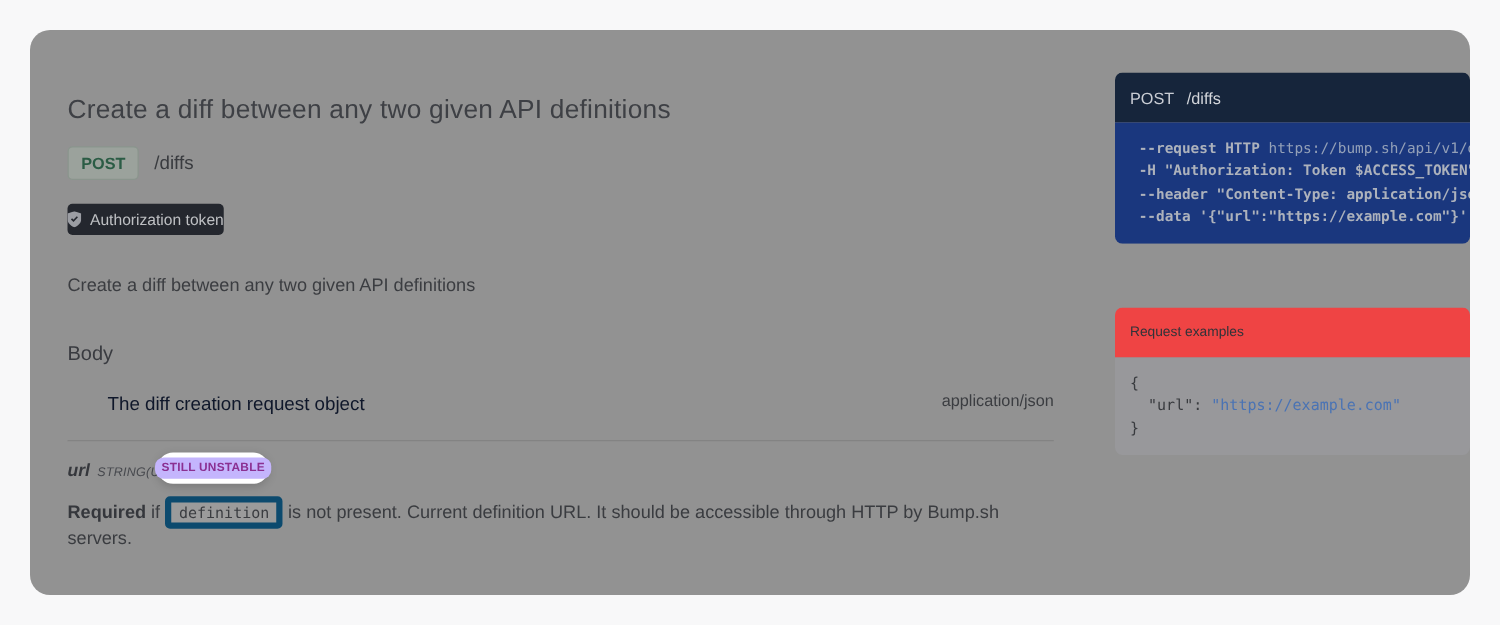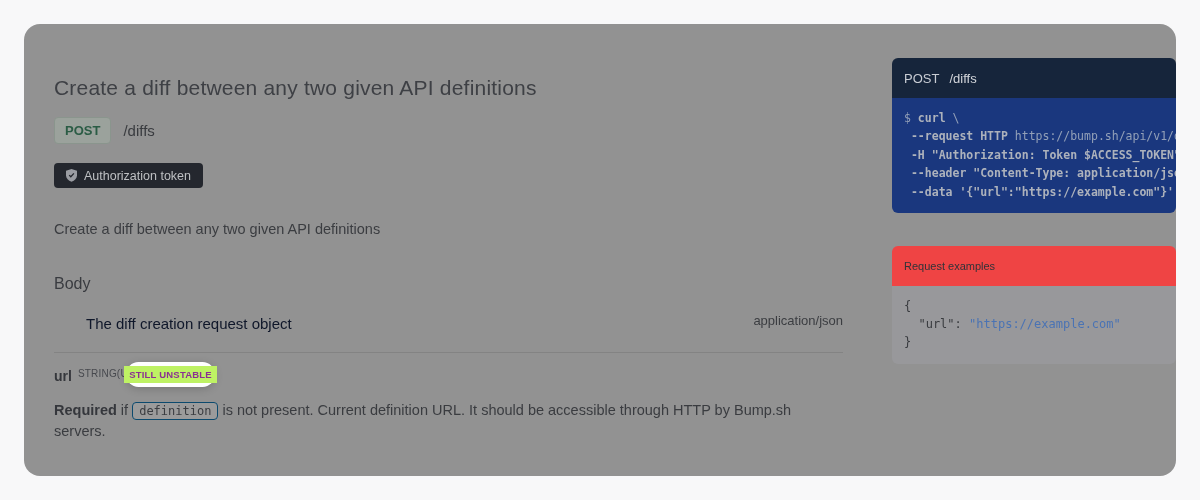--- a/index.html
+++ b/index.html
@@ -11,50 +11,50 @@
 
   
   .title { position:absolute; left:30px; top:52px; font-size:21px; color:#3e4045; letter-spacing:.2px; }
 
   .method-row { position:absolute; left:30px; top:93px; display:flex; align-items:center; gap:12px; }
   .post-badge { background:#9ba29c; border:1px solid #8a958d; border-radius:4px;
                 padding:5px 10px; font-size:13px; font-weight:bold; color:#2b5c45; }
   .path { font-size:15px; color:#393b3f; }
 
   .auth-row { position:absolute; left:30px; top:139px; display:flex; gap:15px; }
-  .chip { height:25px; background:#24272e; border-radius:4px; padding:0 12px;
+  .chip { height:25px; background:#24272e; border-radius:4px; padding:0 0;
           display:flex; align-items:center; gap:7px; font-size:12.5px; color:#bec0c3; }
   .chip svg { display:block; }
 
   .desc { position:absolute; left:30px; top:197px; font-size:14.5px; color:#3b3d41; }
 
   .body-head { position:absolute; left:30px; top:251px; font-size:16px; color:#393b40; }
   .ctype { position:absolute; right:333px; top:257px; font-size:13px; color:#3b3d41;margin-top:32px; }
   .subtitle { position:absolute; left:30px; top:291px; font-size:15px; color:#0f172a;margin-left:32px; }
 
   .divider { position:absolute; left:30px; top:328px; width:789px; height:1px; background:#838383; }
 
-  .prop-row { position:absolute; left:30px; top:344px; display:flex; align-items:flex-start; gap:6px; }
+  .prop-row { position:absolute; left:30px; top:344px; display:flex; align-items:flex-end; gap:6px;font-style:italic; }
   .prop-name { font-size:14px; font-weight:bold; color:#35373c; }
   .prop-type { font-size:10px; color:#47494e; letter-spacing:.2px; }
 
   .prop-doc { position:absolute; left:30px; top:376px; width:789px; font-size:14.5px;
               color:#3a3c40; line-height:1.45; }
   .prop-doc b { color:#35373c; }
   .code-chip { font-family:"DejaVu Sans Mono", monospace; font-size:12px; color:#3a3c40;
-               background:#9b9b9b; border:1px solid #0c4a6e; border-radius:4px; padding:1px 6px; }
+               background:#9b9b9b; border:5px solid #0c4a6e; border-radius:4px; padding:1px 6px; }
 
   
   .spot { position:absolute; background:#ffffff; box-shadow:0 2px 8px rgba(0,0,0,.18);
           display:flex; align-items:center; justify-content:center; }
   .spot-tech { left:666px; top:22px; width:168px; height:51px; border-radius:14px; }
   .tech-pill { background:#f3eaf6; border-radius:5px; padding:5px 14px;
                font-size:14px; font-weight:bold; color:#832c90; white-space:nowrap; }
   .spot-unstable { left:102px; top:338px; width:89px; height:25px; border-radius:13px; }
-  .unstable-pill { background:#bef264; border-radius:0; padding:3px 5px; font-size:9.5px;
+  .unstable-pill { background:#c4b5fd; border-radius:7px; padding:3px 5px; font-size:9.5px;
                    font-weight:bold; color:#8b3092; letter-spacing:.2px; white-space:nowrap; }
 
   
   .code-panel { position:absolute; left:868px; top:34px; width:284px; border-radius:6px; overflow:hidden; }
   .code-head { height:40px; background:#16253b; display:flex; align-items:center; gap:10px;
                padding:0 12px; font-size:13px; }
   .code-head .m { color:#c9cdd4; }
   .code-head .p { color:#d3d6db; }
   .code-body { background:#1a377e; padding:11px 12px 12px;
                font-family:"DejaVu Sans Mono", monospace; font-size:11.5px; line-height:18.4px;
@@ -111,21 +111,20 @@
   <div class="prop-doc">
     <b>Required</b><span> if </span><span class="code-chip">definition</span><span> is not present. Current definition URL. It should be accessible through HTTP by Bump.sh servers.</span>
   </div>
 
   <div class="code-panel">
     <div class="code-head">
       <span class="m">POST</span>
       <span class="p">/diffs</span>
     </div>
     <div class="code-body" id="code-body">
-        <div><span class="d">$ </span><span class="b">curl</span><span class="d"> \</span></div>
         <div><span class="d"> </span><span class="b">--request HTTP</span><span class="d"> https://bump.sh/api/v1/diffs \</span></div>
         <div><span class="d"> </span><span class="b">-H "Authorization: Token $ACCESS_TOKEN" \</span></div>
         <div><span class="d"> </span><span class="b">--header "Content-Type: application/json" \</span></div>
         <div><span class="d"> </span><span class="b">--data '{"url":"https://example.com"}'</span></div>
       </div>
   </div>
 
   <div class="req-panel">
     <div class="req-head">Request examples</div>
     <div class="req-body" id="req-body">

